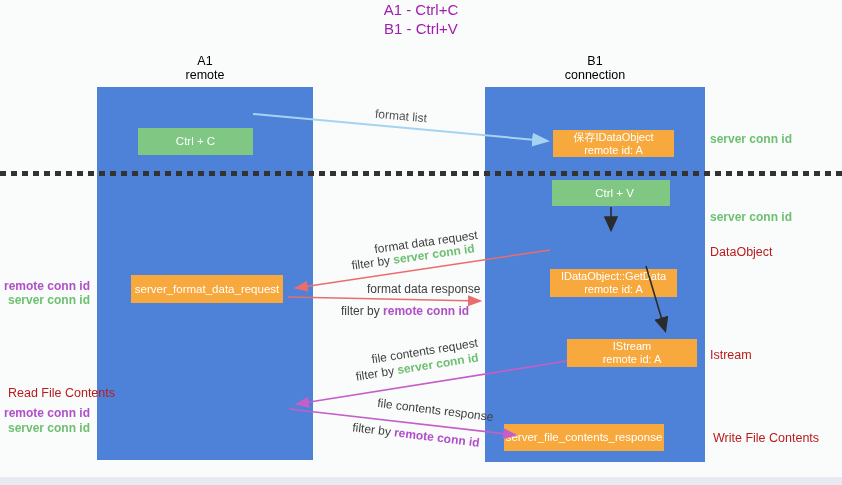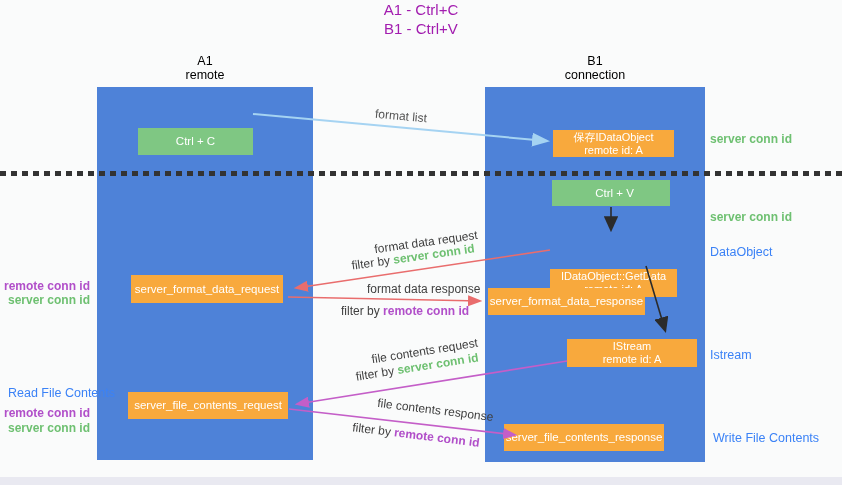--- a/index.html
+++ b/index.html
@@ -11,21 +11,21 @@
   .column{background:#4e82d8;}
   .dash{left:0;top:171px;width:842px;height:5px;
         background:repeating-linear-gradient(90deg,#333 0 6px,transparent 6px 11px);}
   .node{display:flex;flex-direction:column;align-items:center;justify-content:center;
         color:#fff;font-size:11.5px;line-height:13px;text-align:center;box-sizing:border-box;}
   .green{background:#7fc783;}
   .orange{background:#f8a93d;}
   .lbl{font-size:12px;white-space:nowrap;}
   .lbl-green{color:#6ec071;font-weight:bold;}
   .lbl-purple{color:#b14fc9;font-weight:bold;}
-  .lbl-gray{color:#3b82f6;font-size:12.5px;}
+  .lbl-gray{color:#b91c1c;font-size:12.5px;}
   .arrlbl{font-size:12px;color:#3f3f3f;white-space:nowrap;}
   .rightcol-labels{text-align:left;}
   .leftcol-labels{width:90px;text-align:right;}
   svg.overlay{position:absolute;left:0;top:0;pointer-events:none;}
   .bottomstrip{left:0;top:477px;width:842px;height:8px;background:#e9e9f1;}
 </style>
 </head>
 <body>
 
 <div class="stage">
@@ -59,29 +59,23 @@
   <div class="abs node green" style="left:552px;top:180px;width:118px;height:26px;padding-left:7px;">
     <span>Ctrl + V</span>
   </div>
   <div class="abs node orange" style="left:550px;top:237px;width:127px;height:28px;font-size:11px;margin-top:32px;">
     <span>IDataObject::GetData</span>
     <span>remote id: A</span>
   </div>
   <div class="abs node orange" style="left:131px;top:275px;width:152px;height:28px;">
     <span>server_format_data_request</span>
   </div>
-  <div class="abs node orange" style="left:488px;top:288px;width:157px;height:27px;">
-    <span>server_format_data_response</span>
-  </div>
   <div class="abs node orange" style="left:567px;top:339px;width:130px;height:28px;font-size:11px;">
     <span>IStream</span>
     <span>remote id: A</span>
-  </div>
-  <div class="abs node orange" style="left:128px;top:392px;width:160px;height:27px;">
-    <span>server_file_contents_request</span>
   </div>
   <div class="abs node orange" style="left:504px;top:424px;width:160px;height:27px;">
     <span>server_file_contents_response</span>
   </div>
 
   <svg class="overlay" width="842" height="485" viewBox="0 0 842 485">
     <defs>
       <marker id="ah-blue" markerWidth="9" markerHeight="7" refX="7.5" refY="3.5" orient="auto">
         <path d="M0,0 L9,3.5 L0,7 z" fill="#a5d3f2"></path>
       </marker>

